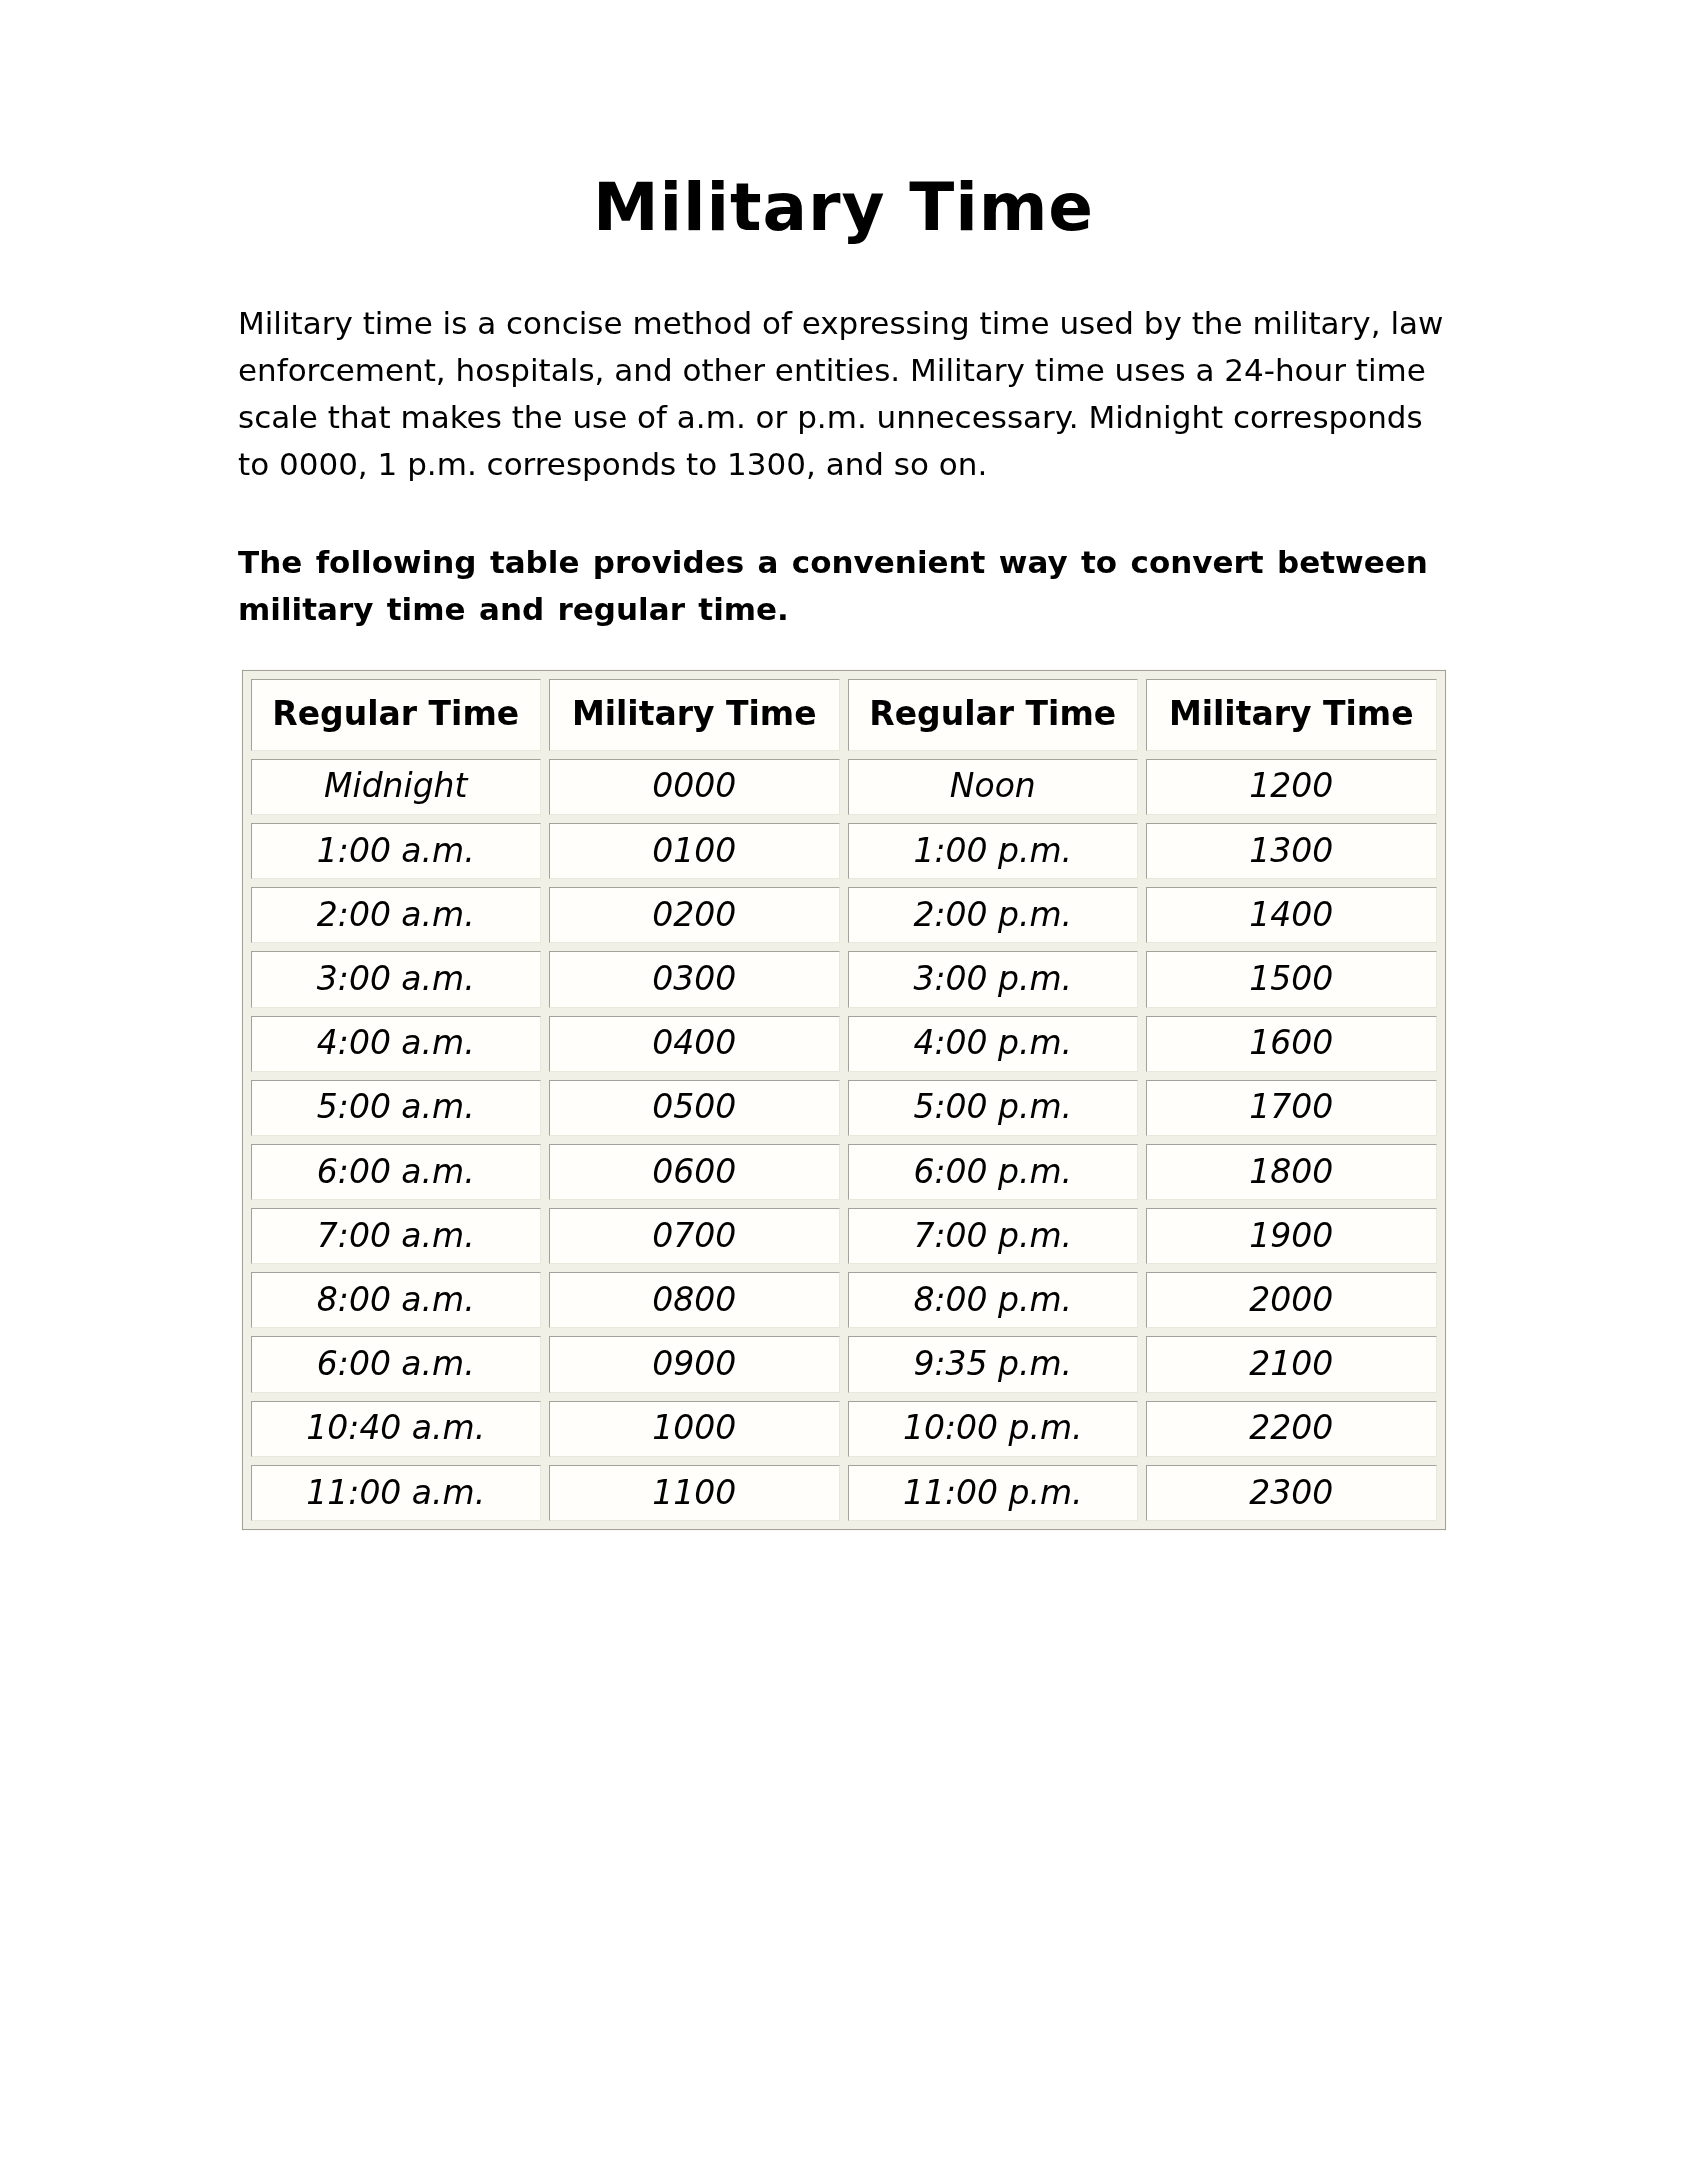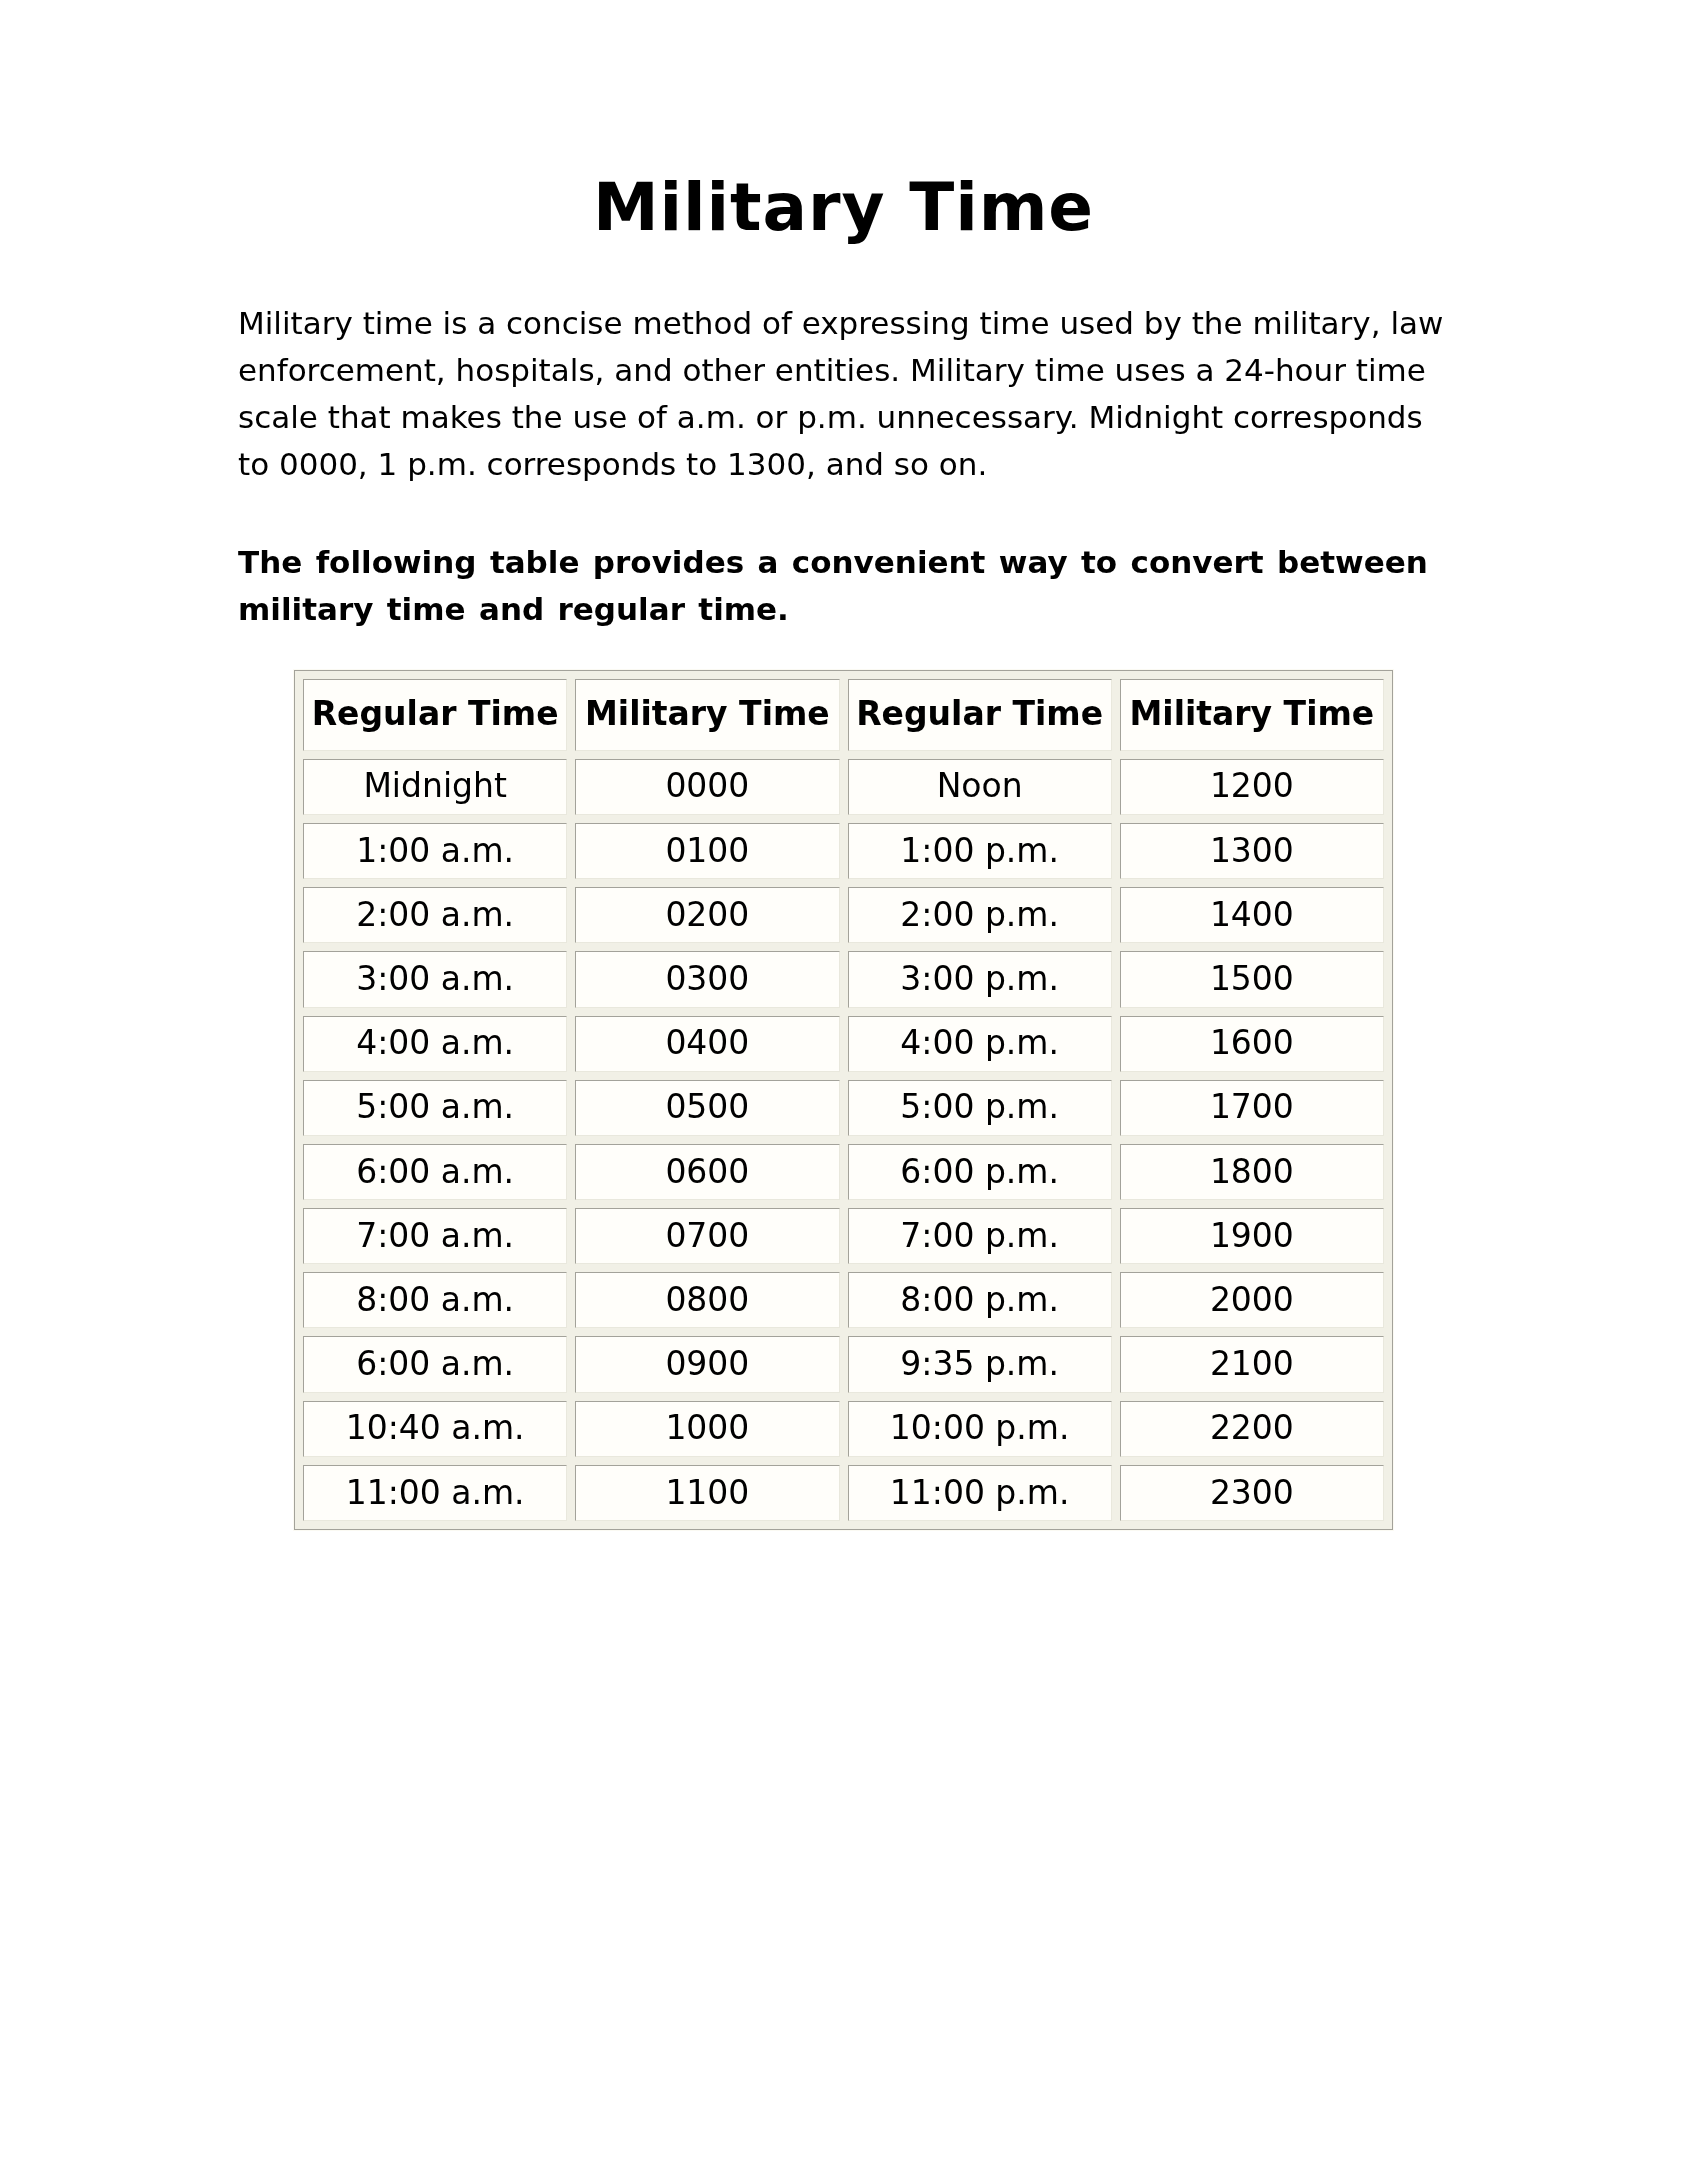--- a/index.html
+++ b/index.html
@@ -40,21 +40,21 @@
   }
   .table-intro {
     margin-top: 51px;
     font-size: 31px;
     line-height: 47px;
     font-weight: 700;
     max-width: 1218px;
     word-spacing: 2.6px;
   }
   .table-wrap {
-    width: 1099px;
+    width: 1204px;
     margin: 37px auto 4px auto;
     background: var(--table-bg);
     border: 1.7px solid var(--border-dark);
     outline: 1.7px solid var(--outer-light);
   }
   table.conv {
     width: 100%;
     border-collapse: separate;
     border-spacing: 8.7px;
     table-layout: fixed;
@@ -69,20 +69,21 @@
     line-height: 35px;
     color: var(--text);
   }
   table.conv th {
     font-weight: 700;
     padding: 16.6px 3.5px 18.3px 3.5px;
   }
   table.conv td {
     font-weight: 400;
     padding: 8.7px 3.5px 10.5px 3.5px;
+    font-style: italic;
   }
 </style>
 </head>
 <body>
 
 <div class="page">
   <div class="content">
 
     <h1 class="doc-title">Military Time</h1>
 

